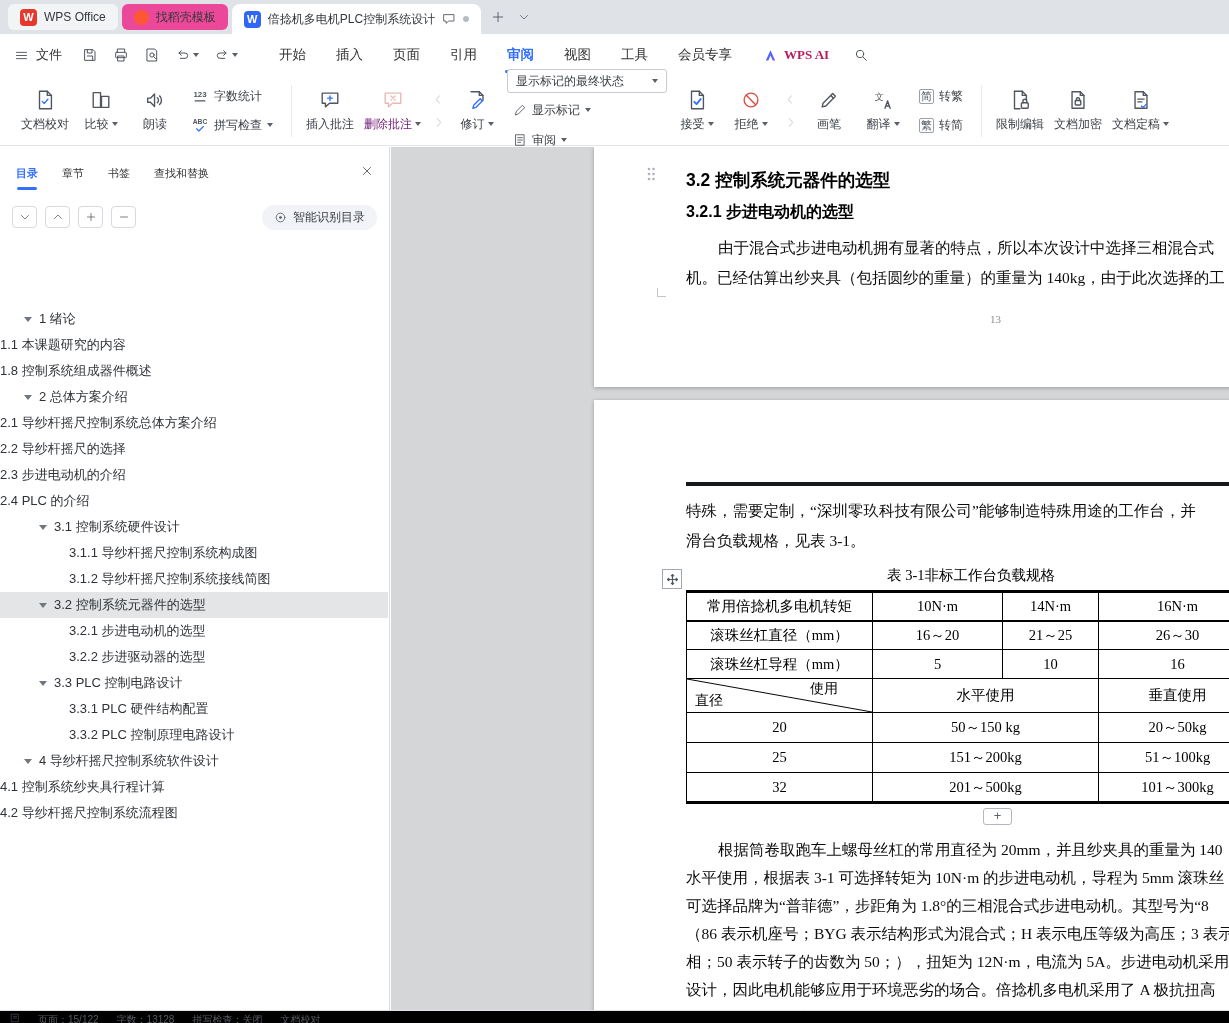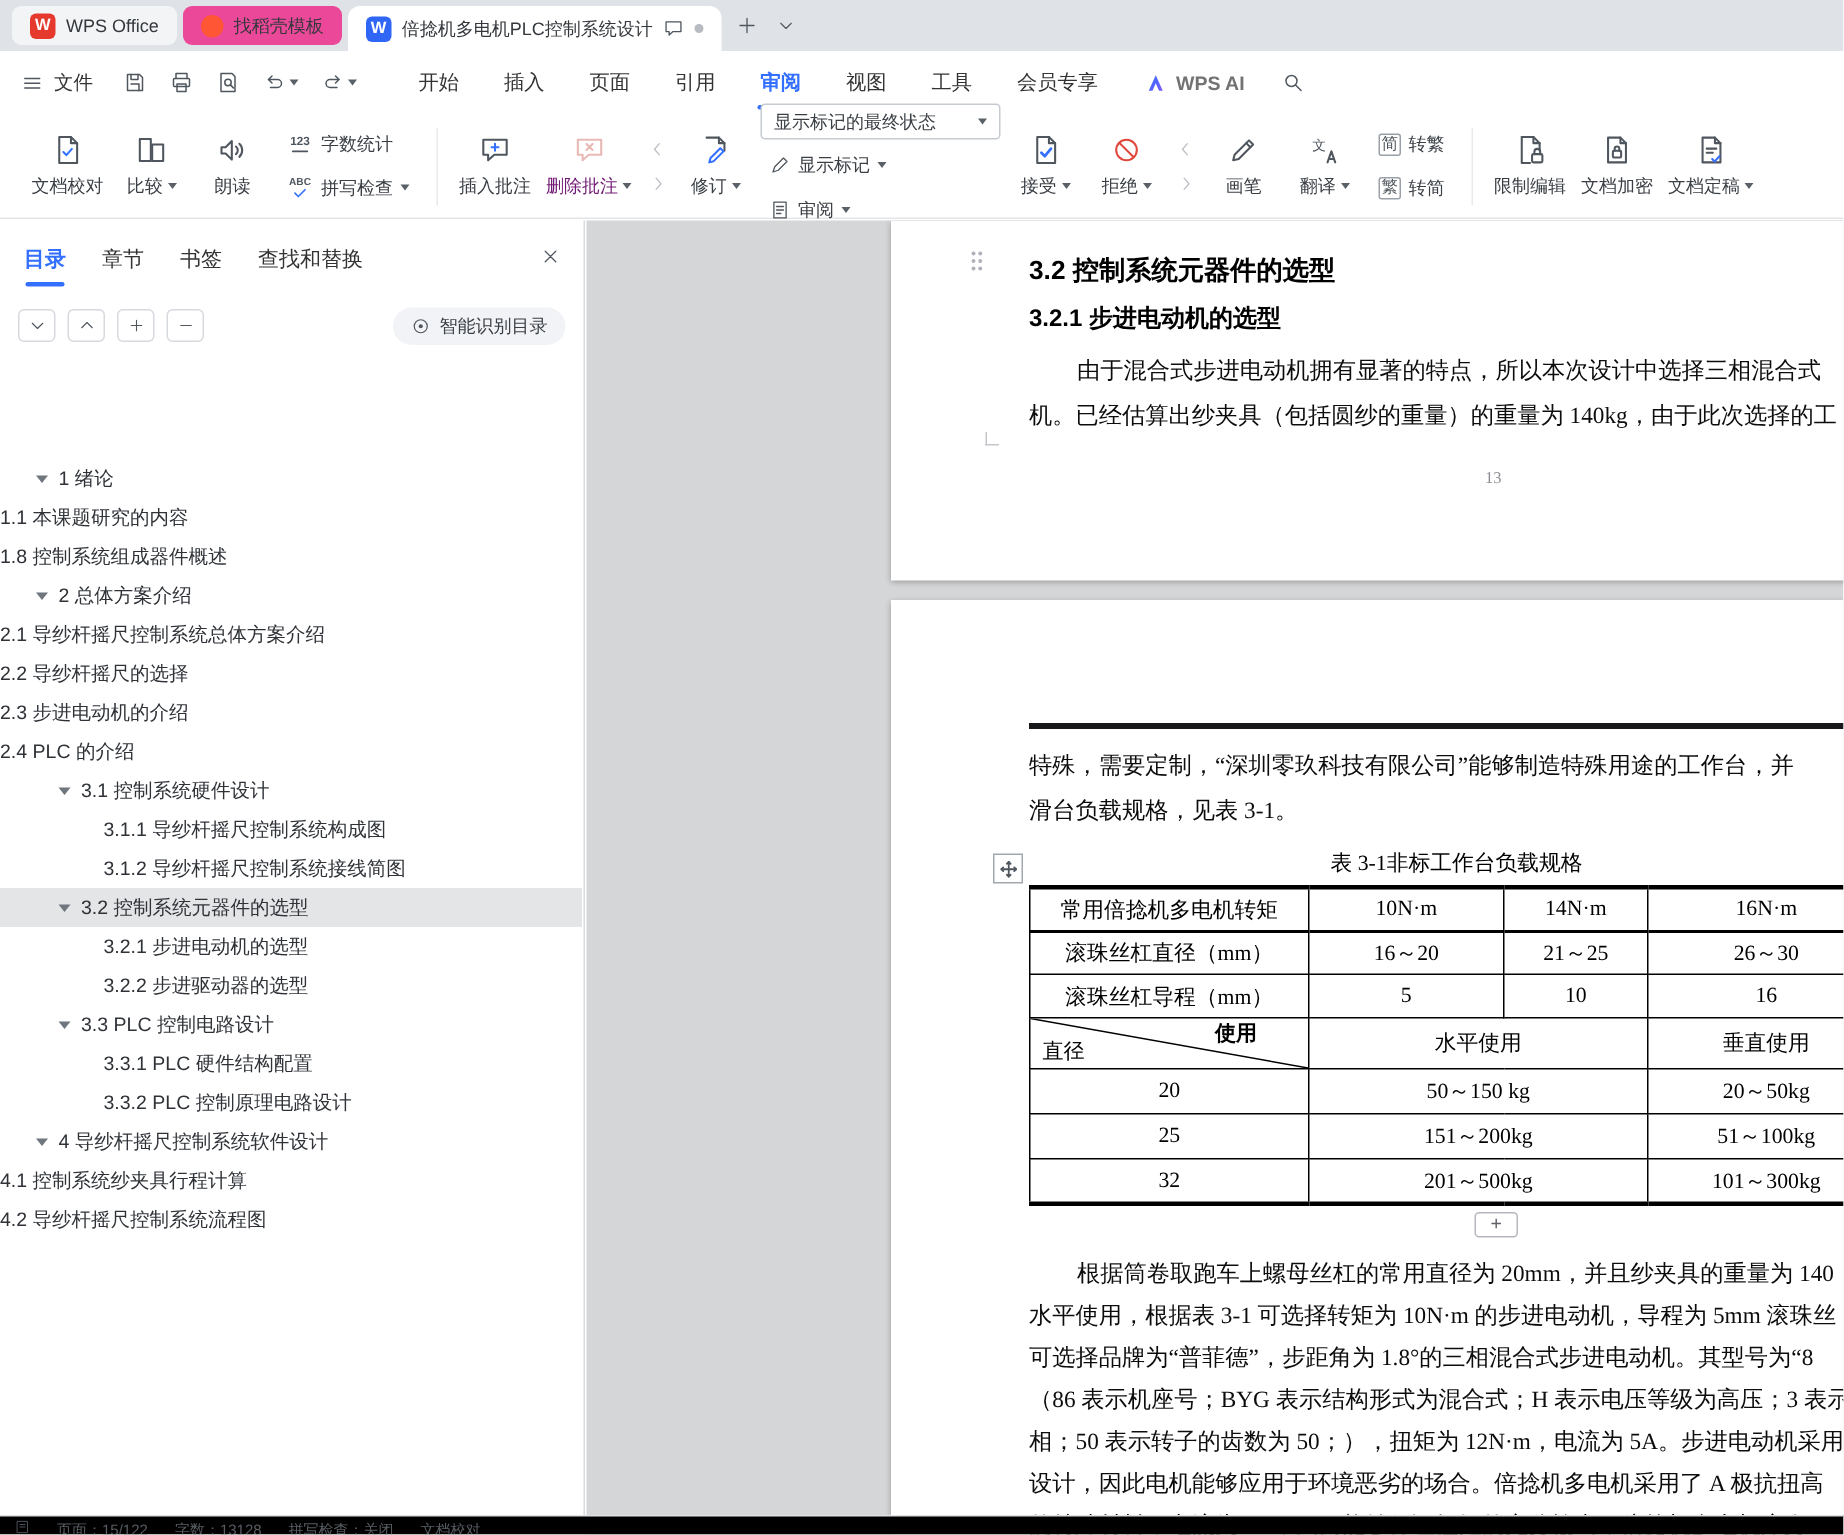--- a/index.html
+++ b/index.html
@@ -23,41 +23,41 @@
 
   
   .menubar { position:absolute; top:34px; left:0; right:0; height:42px; background:#fff; display:flex; align-items:center; }
   .file-btn { display:flex; align-items:center; gap:7px; font-size:13px; margin-left:14px; color:#333; }
   .quick-icons { display:flex; align-items:center; gap:15px; margin-left:20px; }
   .qbtn { display:flex; align-items:center; gap:2px; }
   .menu-tabs { display:flex; margin-left:26px; height:42px; }
   .mtab { padding:0 15px; line-height:42px; font-size:13.5px; color:#333; position:relative; }
   .mtab.active { color:#3370ff; font-weight:bold; }
   .mtab.active::after { content:""; position:absolute; left:13px; right:13px; bottom:3px; height:3px; border-radius:2px; background:#3370ff; }
-  .wps-ai { display:flex; align-items:center; gap:6px; margin-left:16px; font-size:13px; font-weight:bold; color:#737373; }
+  .wps-ai { display:flex; align-items:center; gap:6px; margin-left:16px; font-size:13px; font-weight:bold; color:#be185d;font-family:Liberation Serif, serif; }
   .menu-search { margin-left:24px; }
   .chev { width:0; height:0; border-left:3.5px solid transparent; border-right:3.5px solid transparent; border-top:4px solid #5a6068; }
 
   
   .ribbon { position:absolute; top:76px; left:0; right:0; height:70px; background:#fff; border-bottom:1px solid #e3e5e8; display:flex; align-items:center; padding-left:16px; }
   .rb-sep { width:1px; height:52px; background:#e8eaed; margin:0 9px; flex:none; }
   .rb-big { min-width:54px; padding:0 5px; height:62px; display:flex; flex-direction:column; align-items:center; justify-content:center; gap:5px; border-radius:4px; font-size:12px; color:#3a3f45; flex:none; }
   .lbl-row { display:flex; align-items:center; gap:3px; white-space:nowrap; }
   .rb-col { display:flex; flex-direction:column; justify-content:center; gap:5px; flex:none; margin:0 3px; }
   .rb-small { display:flex; align-items:center; gap:5px; font-size:12px; color:#3a3f45; height:24px; padding:0 6px; border-radius:3px; white-space:nowrap; }
   .combo { width:160px; height:24px; border:1px solid #c6cad1; border-radius:3px; display:flex; align-items:center; justify-content:space-between; padding:0 8px; font-size:12px; color:#3a3f45; background:#fff; }
   .mini-col { display:flex; flex-direction:column; gap:7px; margin:0 3px; flex:none; }
   .mini-btn { width:18px; height:16px; display:flex; align-items:center; justify-content:center; }
   .dis { color:#701a75; }
   .cn-ic { font-size:11px; color:#4f565e; border:1px solid #9aa0a8; border-radius:2px; padding:0 1px; line-height:13px; }
 
   
   .sidebar { position:absolute; top:147px; left:0; width:390px; bottom:0; background:#fff; border-right:1px solid #dadcdf; z-index:5; }
   .sb-header { height:52px; display:flex; align-items:center; gap:24px; padding:0 16px; position:relative; }
-  .sb-tab { font-size:14px; color:#333; position:relative; }
+  .sb-tab { font-size:11px; color:#333; position:relative; }
   .sb-tab.active { color:#3370ff; font-weight:bold; }
   .sb-tab.active::after { content:""; position:absolute; left:1px; right:1px; bottom:-9px; height:3px; border-radius:2px; background:#3370ff; }
   .sb-close { position:absolute; right:15px; top:17px; }
   .sb-tools { height:36px; display:flex; align-items:center; gap:8px; padding:0 12px; }
   .sq-btn { width:25px; height:22px; border:1px solid #d6d9dd; border-radius:4px; display:flex; align-items:center; justify-content:center; background:#fff; }
   .pill { margin-left:auto; height:25px; border-radius:13px; background:#f1f3f6; display:flex; align-items:center; gap:6px; padding:0 12px; font-size:12px; color:#3a3f45; }
   .sb-list { position:absolute; top:159px; left:0; right:1px; }
   .ti { height:26px; display:flex; align-items:center; font-size:13px; color:#2f3338; white-space:nowrap; overflow:hidden; }
   .ti .tri { width:0; height:0; border-left:4px solid transparent; border-right:4px solid transparent; border-top:5px solid #70767d; margin-right:7px; flex:none; }
   .ti.sel { background:#e4e5e7; }
@@ -83,21 +83,21 @@
   .tbl-caption { position:absolute; left:92px; top:166px; width:570px; text-align:center; font-size:14.5px; color:#000; }
   .move-handle { position:absolute; left:68px; top:169px; width:20px; height:20px; background:#fff; border:1px solid #a2a7ae; display:flex; align-items:center; justify-content:center; }
   table.spec { position:absolute; left:92px; top:190px; width:570px; border-collapse:collapse; table-layout:fixed; font-family:"Liberation Serif",serif; font-size:14.5px; color:#000; }
   table.spec td { border:1px solid #000; text-align:center; height:29px; padding:0 2px; }
   tr.r-top td { border-top:3px solid #000; border-bottom:2px solid #000; }
   tr.r-diag td { height:34px; }
   tr.r-data td { height:30px; }
   tr.r-bot td { border-bottom:3px solid #000; }
   .diag-cell { position:relative; }
   .diag-svg { position:absolute; left:0; top:0; width:100%; height:100%; }
-  .dtop { position:absolute; right:34px; top:1px; font-size:14px;font-weight:bold; }
+  .dtop { position:absolute; right:34px; top:1px; font-size:14px; }
   .dbot { position:absolute; left:8px; bottom:2px; font-size:14px; }
   .add-row-btn { position:absolute; left:389px; top:408px; width:29px; height:17px; border:1px solid #b4b8be; border-radius:3px; background:#fff; color:#5d6268; font-size:13px; line-height:14px; text-align:center; }
   .body-par { position:absolute; left:92px; top:436px; font-family:"Liberation Serif",serif; font-size:15.5px; color:#0c0c0c; line-height:28px; }
   .body-par div { white-space:nowrap; }
 
   
   .statusbar { position:absolute; left:0; right:0; bottom:0; height:13px; background:#000000; border-top:1px solid #dfe1e4; z-index:30; display:flex; align-items:flex-start; gap:18px; padding:2px 0 0 10px; font-size:10px; color:#585d63; overflow:hidden; }
   .statusbar .sb-it { white-space:nowrap; }
 </style>
 </head>

